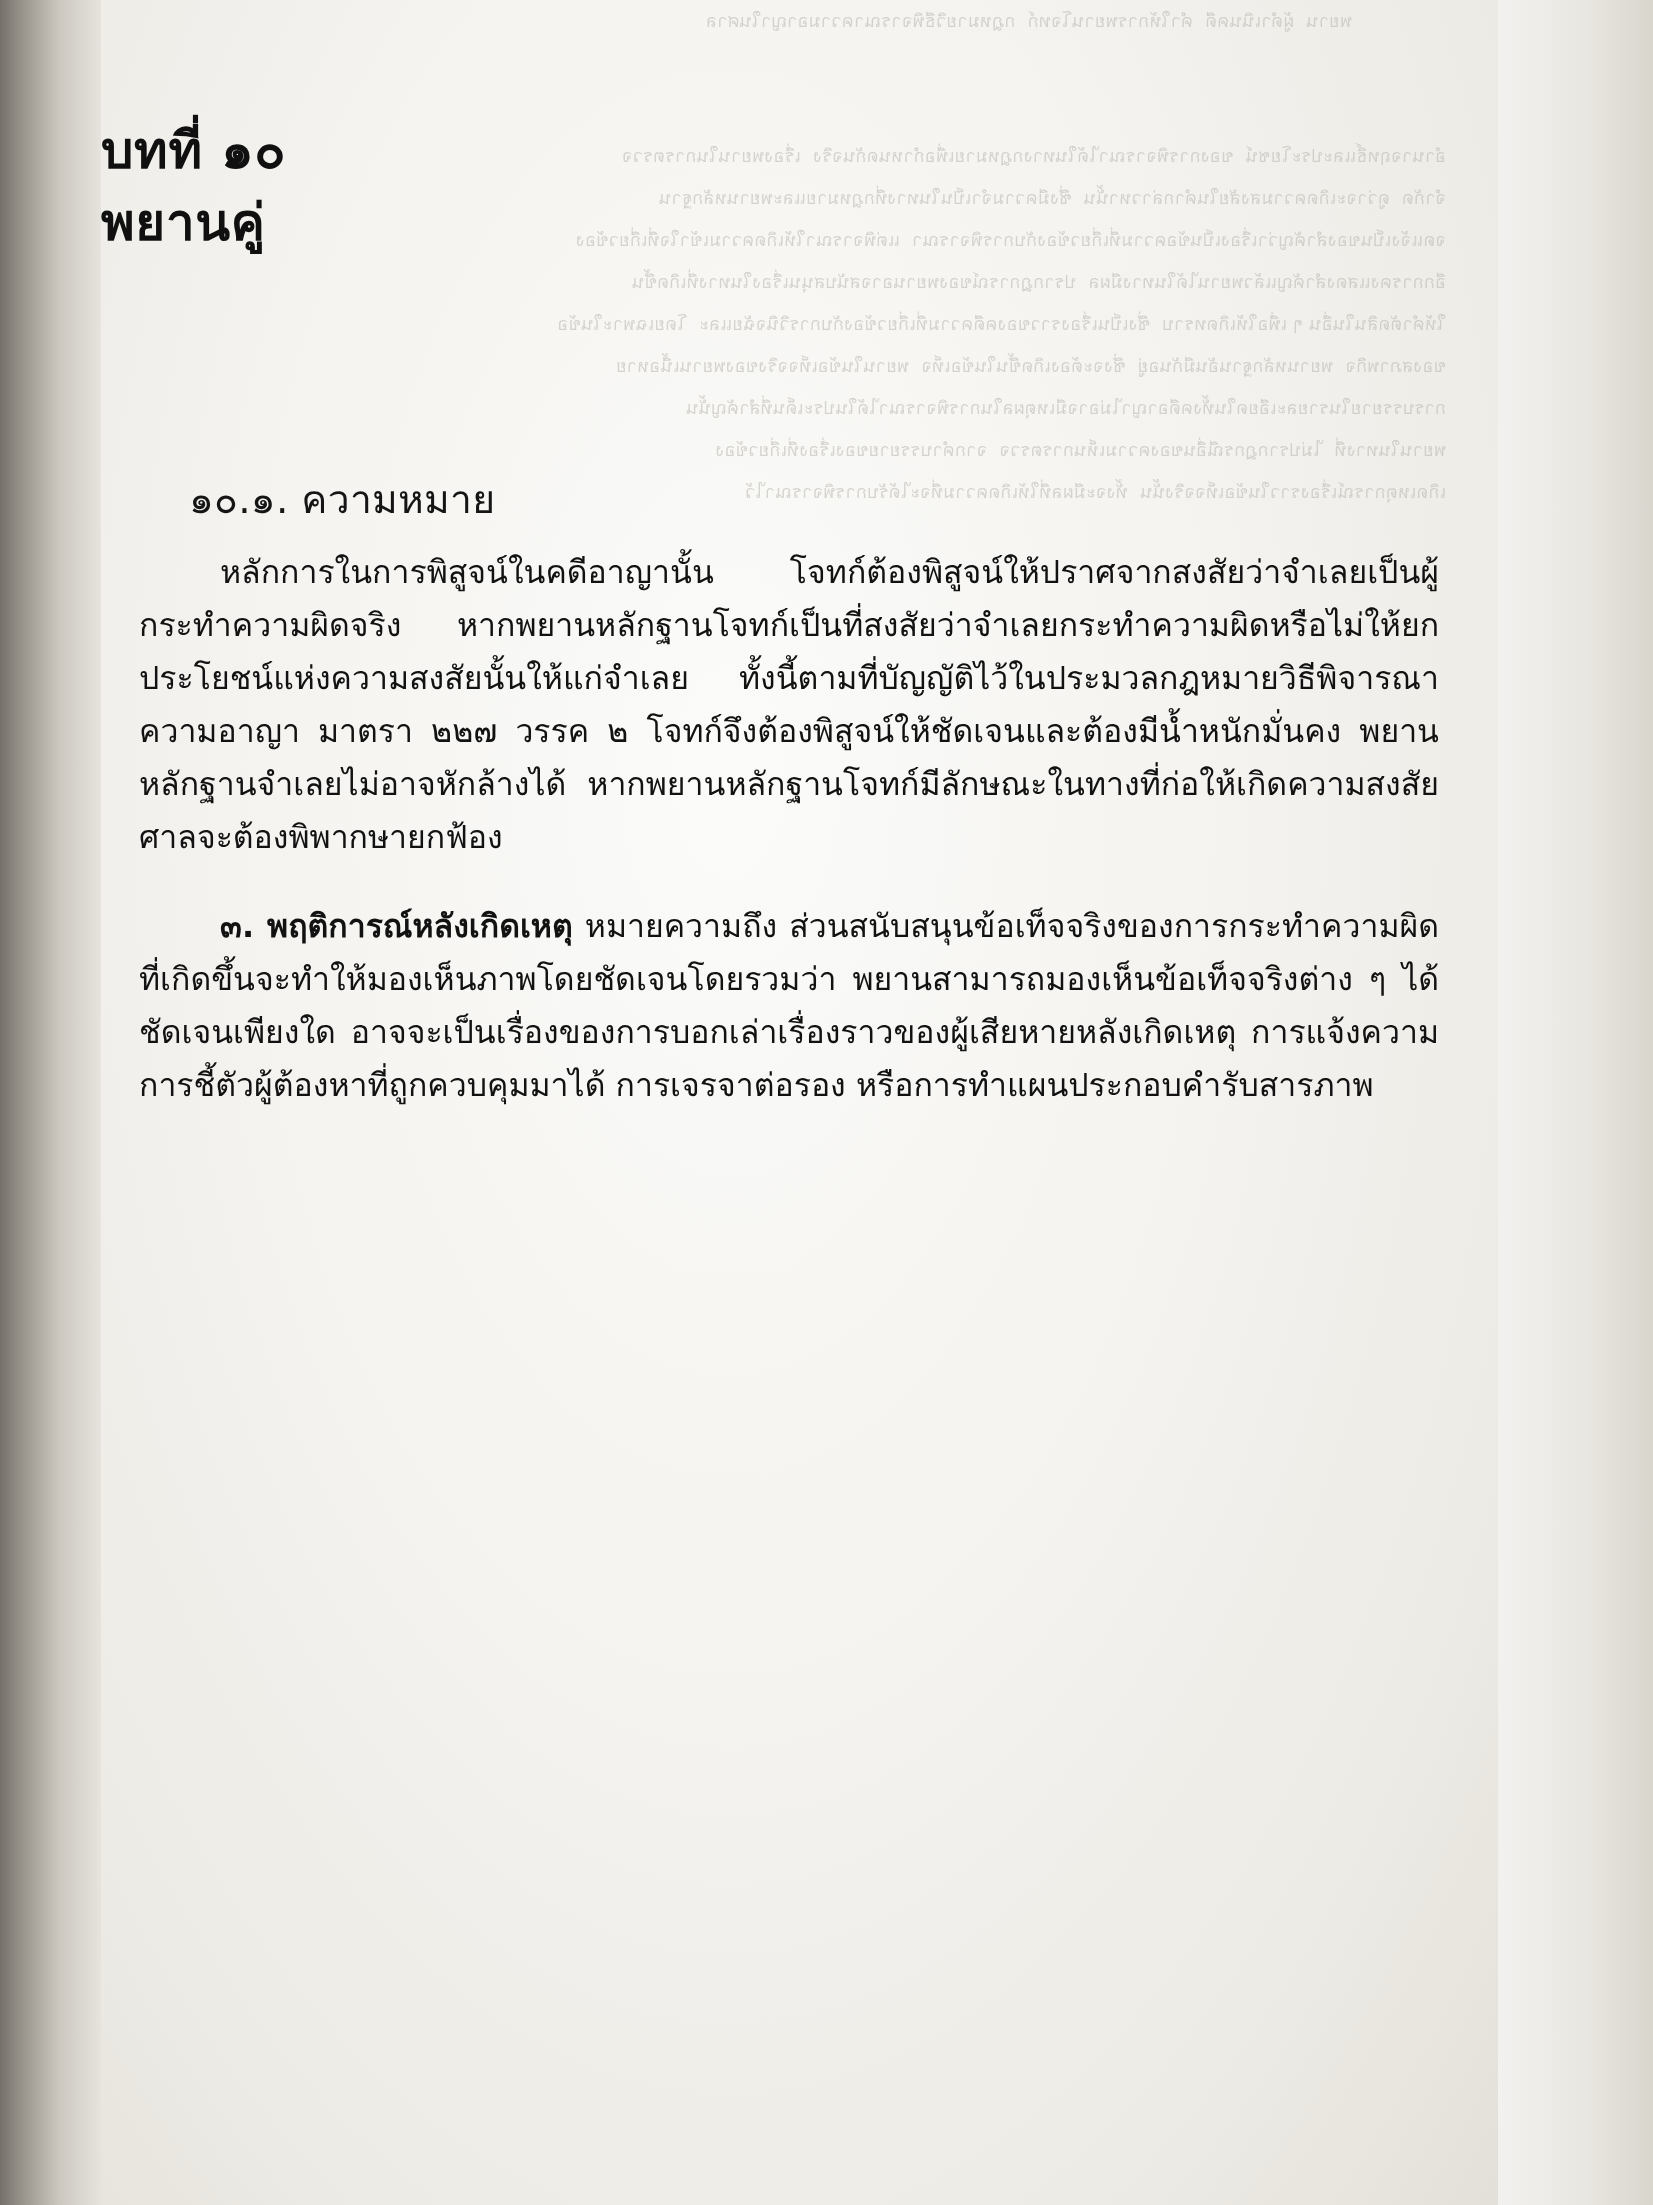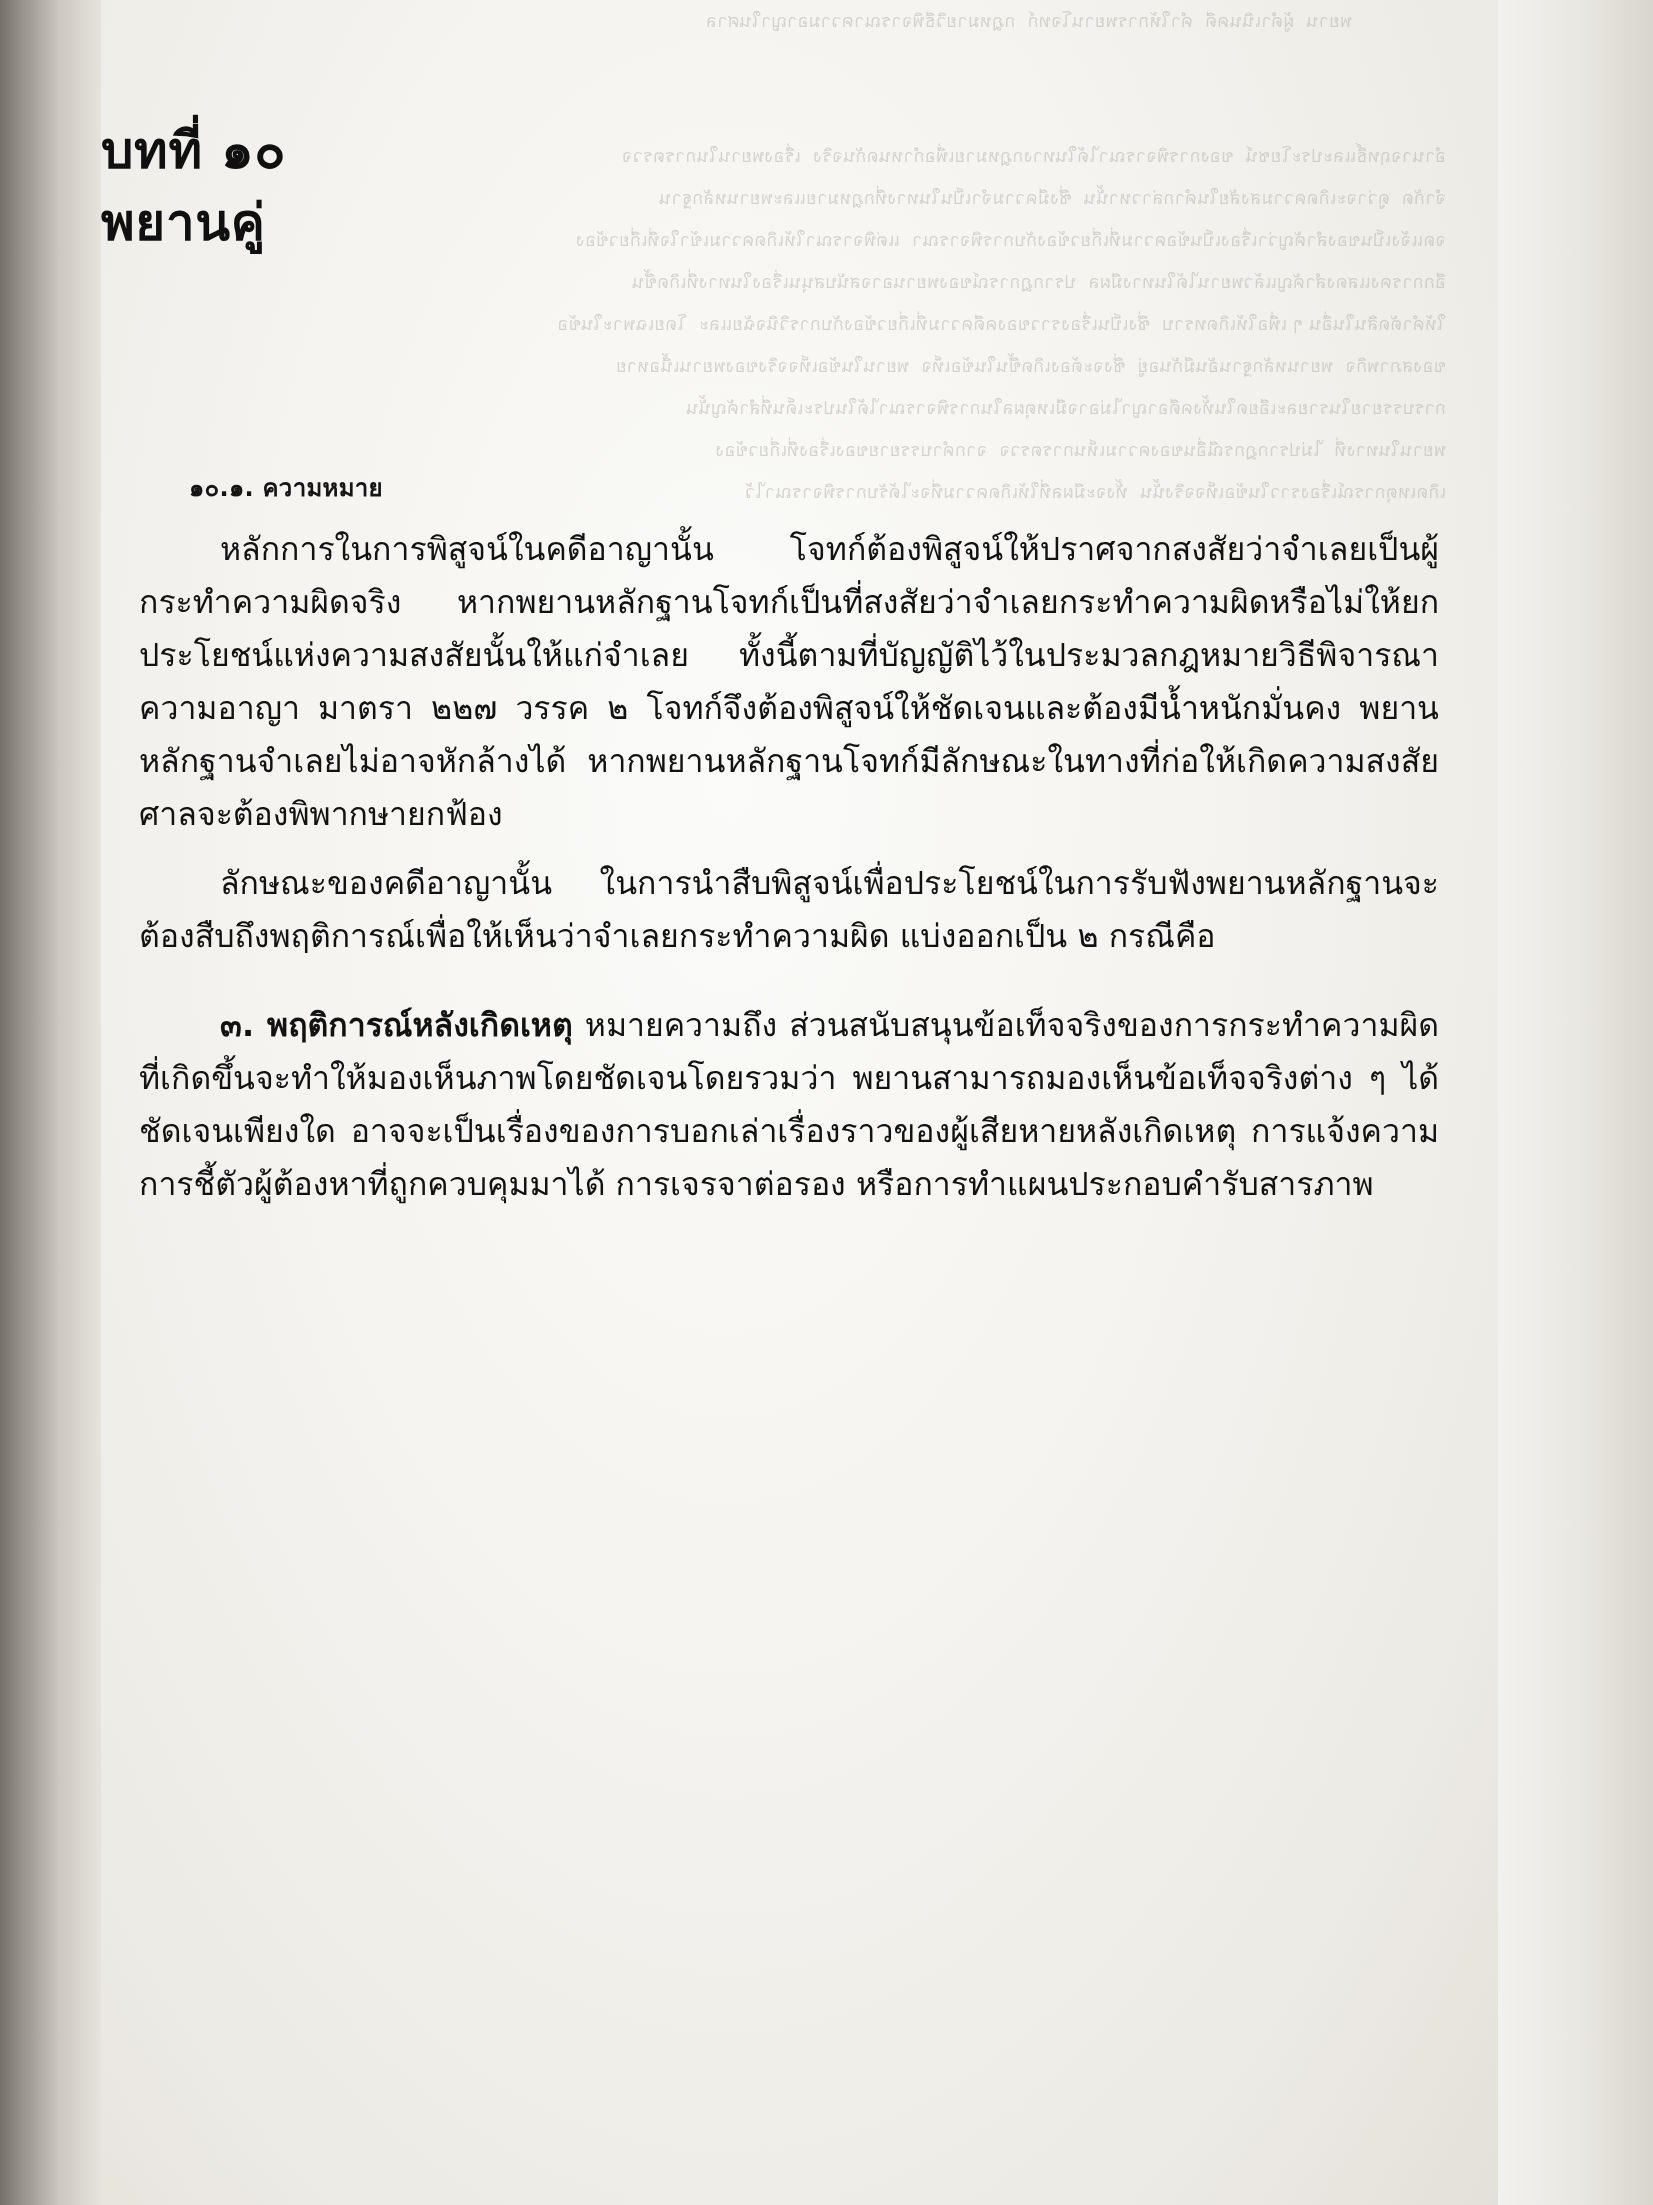--- a/index.html
+++ b/index.html
@@ -84,22 +84,22 @@
     font-weight: bold;
     font-size: 51px;
     line-height: 72px;
     letter-spacing: 0.7px;
     color: #101010;
   }
   #chapter-title .line2 { display: block; }
 
   #section-heading {
     margin: 209px 0 14px 88px;
-    font-weight: bold;
-    font-size: 24px;
+    font-weight: normal;
+    font-size: 39px;
     letter-spacing: 0.3px;
   }
 
   .para {
     margin: 16px 81px 0 38px;
     font-size: 32px;
     line-height: 53px;
     text-align: justify;
     text-justify: inter-word;
     color: #121212;
@@ -137,21 +137,20 @@
 
     <div id="chapter-title">
       <span>บทที่ ๑๐</span>
       <span class="line2">พยานคู่</span>
     </div>
 
     <div id="section-heading">๑๐.๑. ความหมาย</div>
 
     <p class="para indent">หลักการในการพิสูจน์ในคดีอาญานั้น  โจทก์ต้องพิสูจน์ให้ปราศจากสงสัยว่าจำเลยเป็นผู้กระทำความผิดจริง  หากพยานหลักฐานโจทก์เป็นที่สงสัยว่าจำเลยกระทำความผิดหรือไม่ให้ยกประโยชน์แห่งความสงสัยนั้นให้แก่จำเลย  ทั้งนี้ตามที่บัญญัติไว้ในประมวลกฎหมายวิธีพิจารณาความอาญา มาตรา ๒๒๗ วรรค ๒ โจทก์จึงต้องพิสูจน์ให้ชัดเจนและต้องมีน้ำหนักมั่นคง  พยานหลักฐานจำเลยไม่อาจหักล้างได้  หากพยานหลักฐานโจทก์มีลักษณะในทางที่ก่อให้เกิดความสงสัย ศาลจะต้องพิพากษายกฟ้อง</p>
 
-    <p class="para indent">ลักษณะของคดีอาญานั้น  ในการนำสืบพิสูจน์เพื่อประโยชน์ในการรับฟังพยานหลักฐานจะต้องสืบถึงพฤติการณ์เพื่อให้เห็นว่าจำเลยกระทำความผิด แบ่งออกเป็น ๒ กรณีคือ</p>
 
 
 
     <p class="para gap indent">
       <span class="lead">๓. พฤติการณ์หลังเกิดเหตุ</span><span> หมายความถึง ส่วนสนับสนุนข้อเท็จจริงของการกระทำความผิดที่เกิดขึ้นจะทำให้มองเห็นภาพโดยชัดเจนโดยรวมว่า  พยานสามารถมองเห็นข้อเท็จจริงต่าง ๆ ได้ชัดเจนเพียงใด  อาจจะเป็นเรื่องของการบอกเล่าเรื่องราวของผู้เสียหายหลังเกิดเหตุ  การแจ้งความ  การชี้ตัวผู้ต้องหาที่ถูกควบคุมมาได้  การเจรจาต่อรอง  หรือการทำแผนประกอบคำรับสารภาพ</span>
     </p>
 
 
   </div>
 </div>

